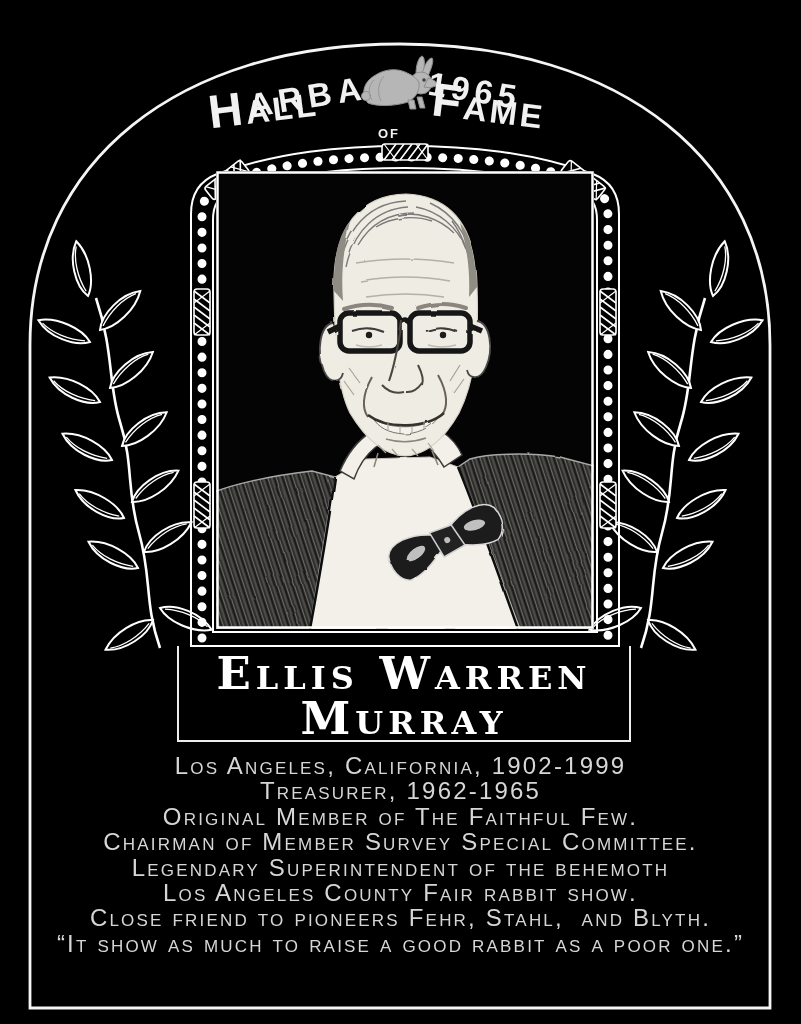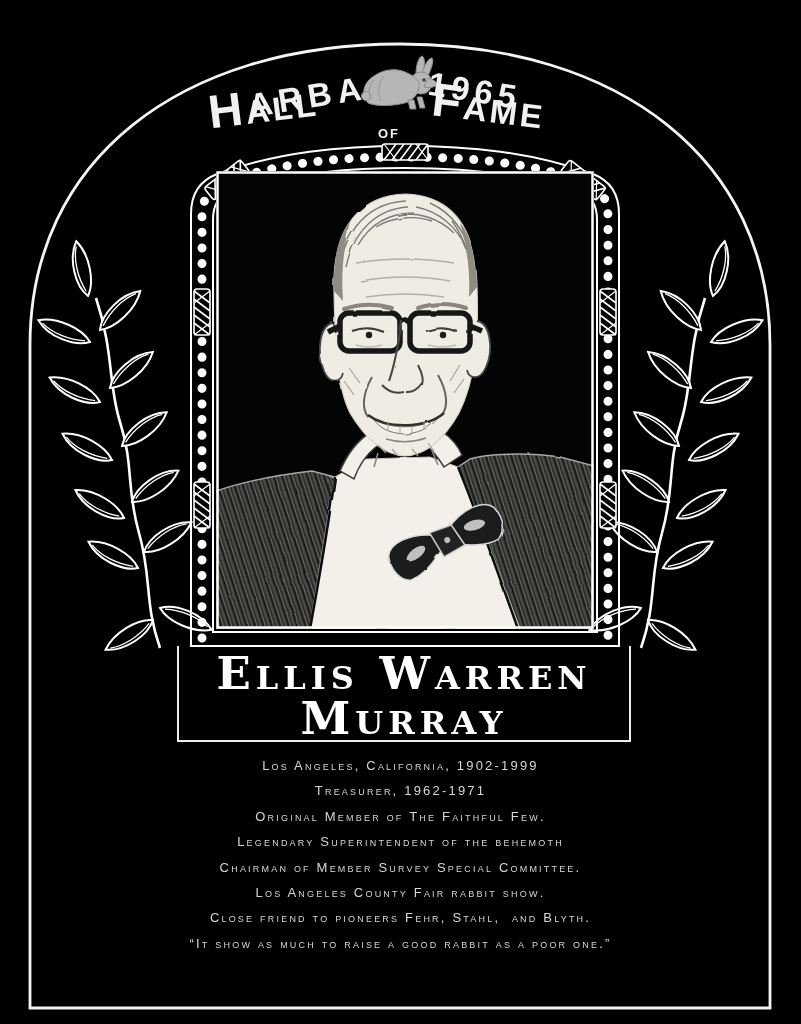--- a/index.html
+++ b/index.html
@@ -31,21 +31,21 @@
     color:#ffffff;font-family:"DejaVu Serif",serif;font-weight:bold;
     font-variant:small-caps;font-size:45px;line-height:45px;letter-spacing:5px;
     white-space:pre;
   }
   #name-line1{margin-top:5px;}
   
   #bio{
     position:absolute;left:0px;top:753px;width:801px;text-align:center;
   }
   .bio-line{
-    color:#d6d6d6;font-size:13px;line-height:25.4px;letter-spacing:2.2px;
+    color:#d6d6d6;font-size:24px;line-height:25.4px;letter-spacing:2.2px;
     font-variant:small-caps;white-space:pre;
     font-family:"Liberation Sans",sans-serif;
   }
 </style>
 </head>
 <body>
 
 <div id="stage">
 
   <svg class="abs" style="left:0;top:0" width="801" height="1024" viewBox="0 0 801 1024" xmlns="http://www.w3.org/2000/svg" xmlns:xlink="http://www.w3.org/1999/xlink">
@@ -209,22 +209,22 @@
   <div class="hdr-word" id="hdr-of">of</div>
   <div class="hdr-word" id="hdr-fame">Fame</div>
 
   <div id="name-box">
     <div class="name-line" id="name-line1">Ellis Warren</div>
     <div class="name-line" id="name-line2">Murray</div>
   </div>
 
   <div id="bio">
     <div class="bio-line">Los Angeles, California, 1902-1999</div>
-    <div class="bio-line">Treasurer, 1962-1971</div>
+    <div class="bio-line">Treasurer, 1962-1965</div>
     <div class="bio-line">Original Member of The Faithful Few.</div>
+    <div class="bio-line">Chairman of Member Survey Special Committee.</div>
     <div class="bio-line">Legendary Superintendent of the behemoth</div>
-    <div class="bio-line">Chairman of Member Survey Special Committee.</div>
     <div class="bio-line">Los Angeles County Fair rabbit show.</div>
     <div class="bio-line">Close friend to pioneers Fehr, Stahl,  and Blyth.</div>
     <div class="bio-line">“It show as much to raise a good rabbit as a poor one.”</div>
   </div>
 
 </div>
 
 </body></html>

